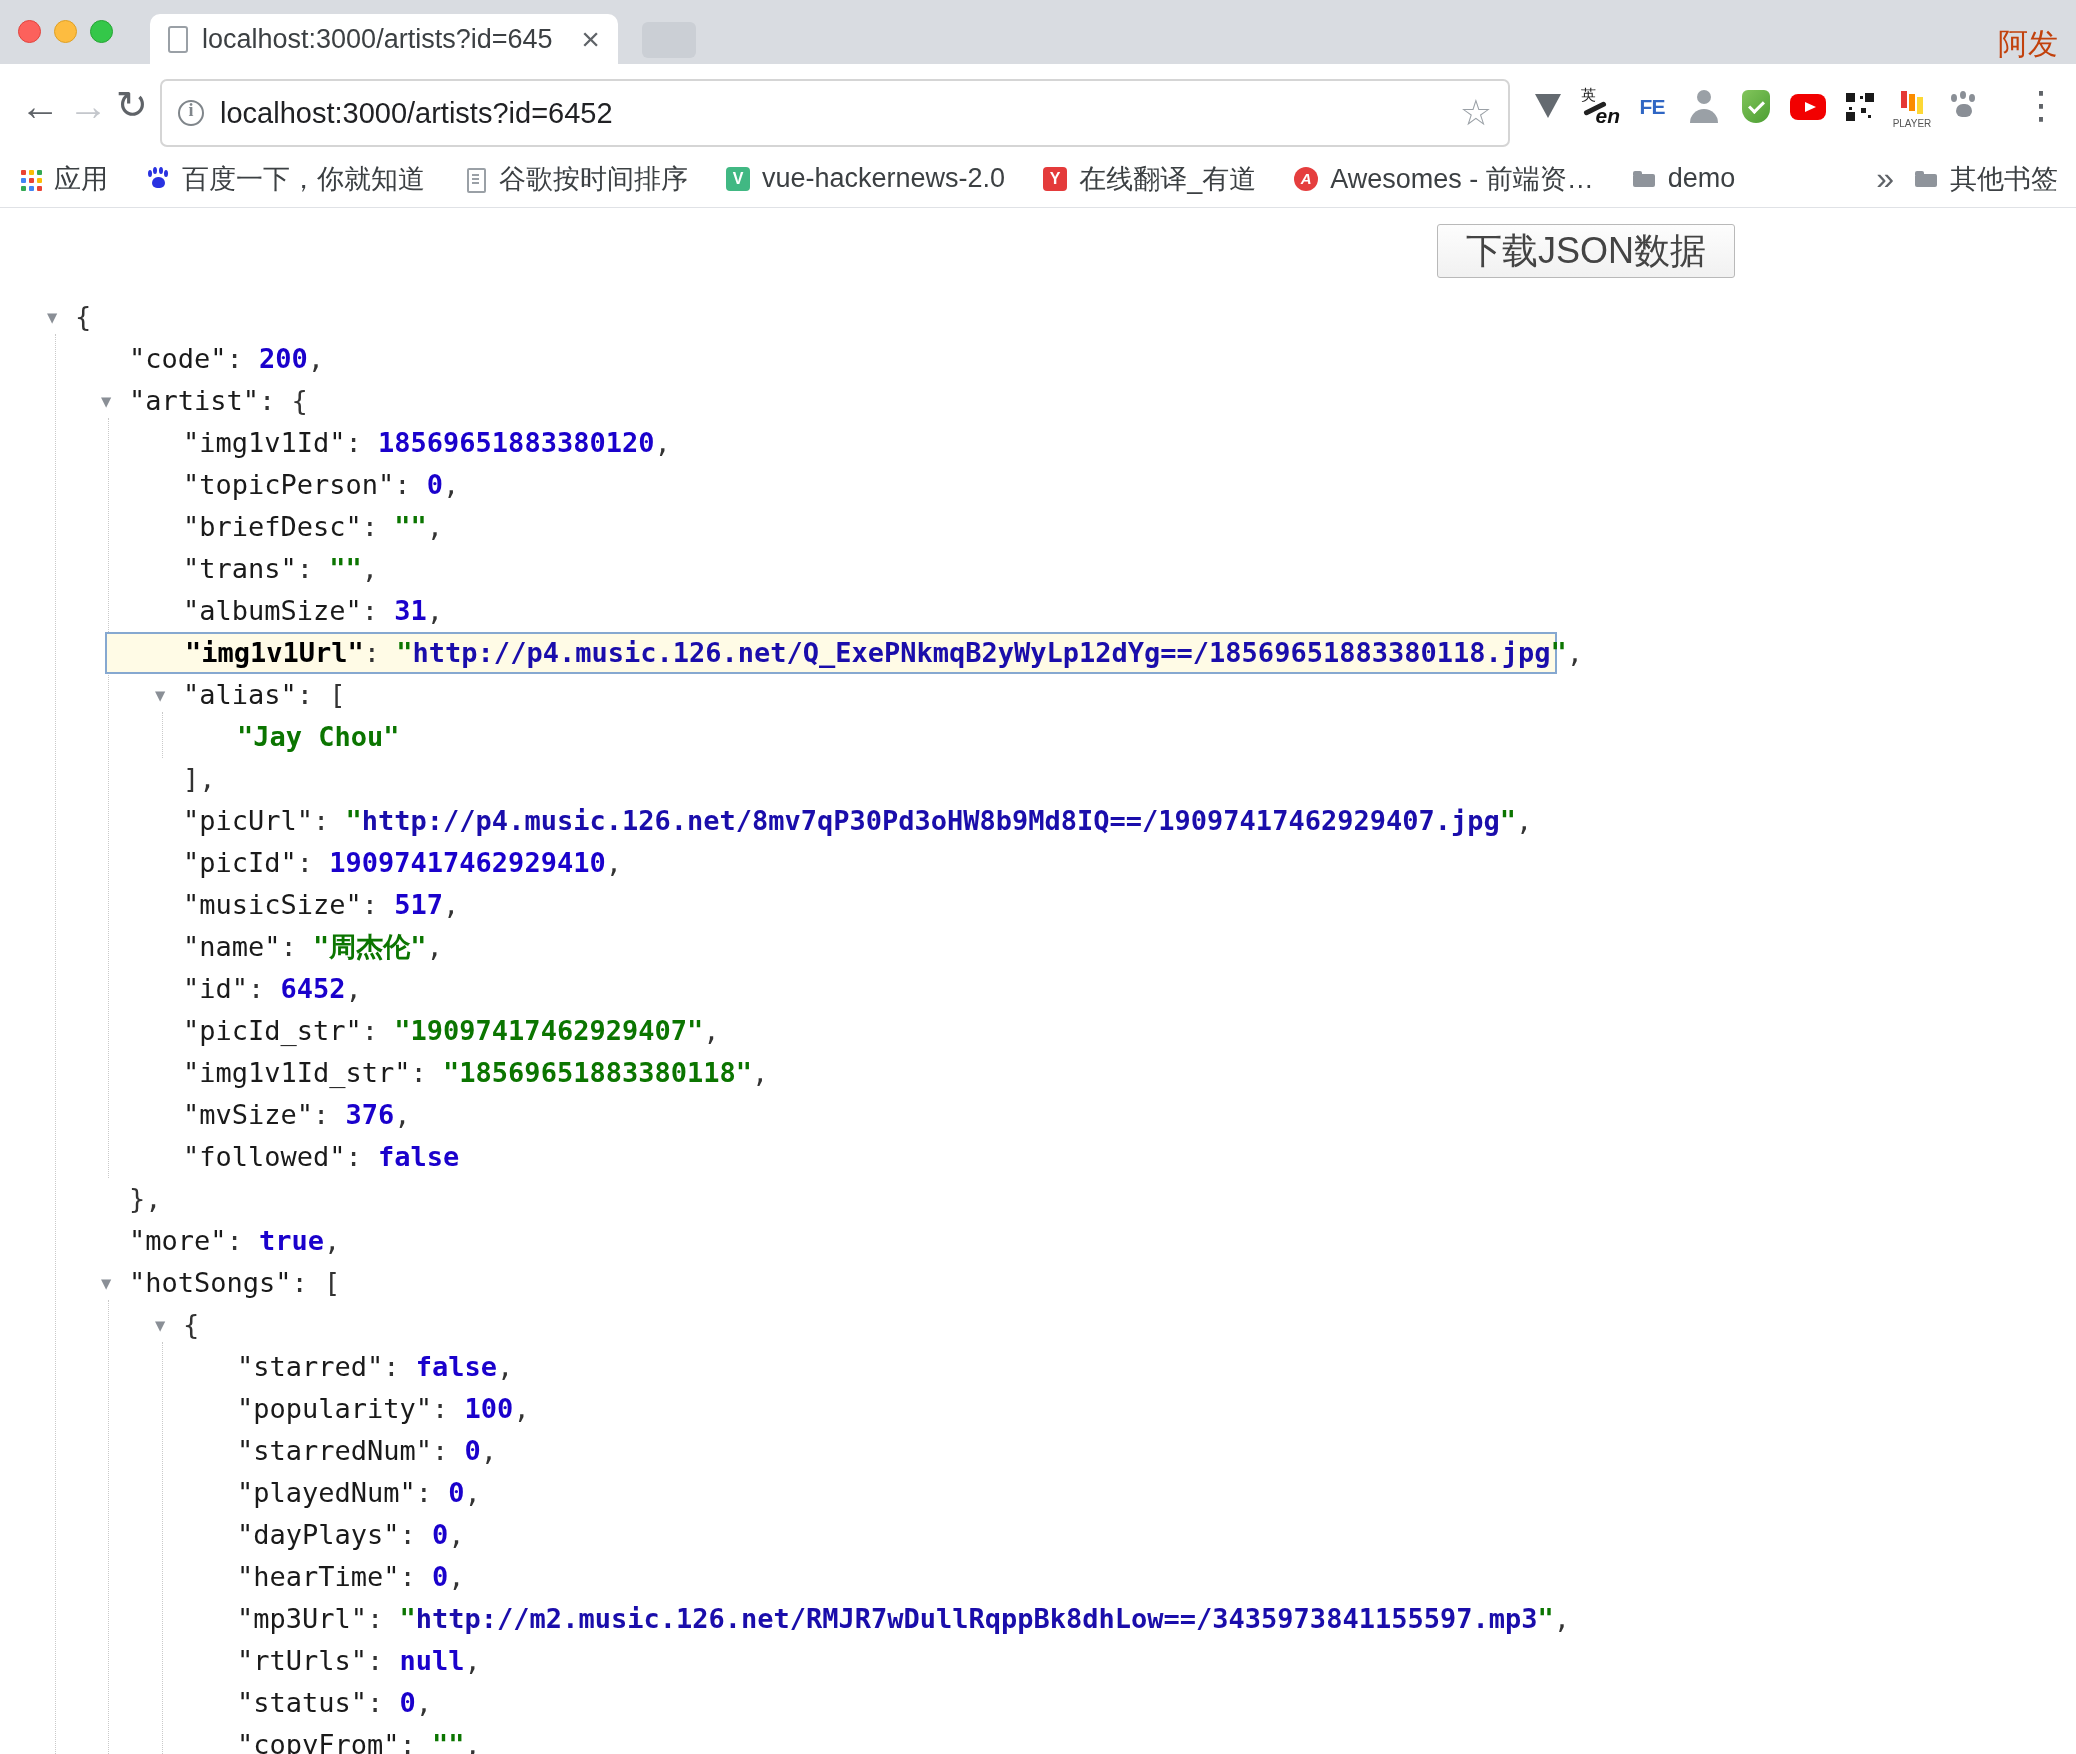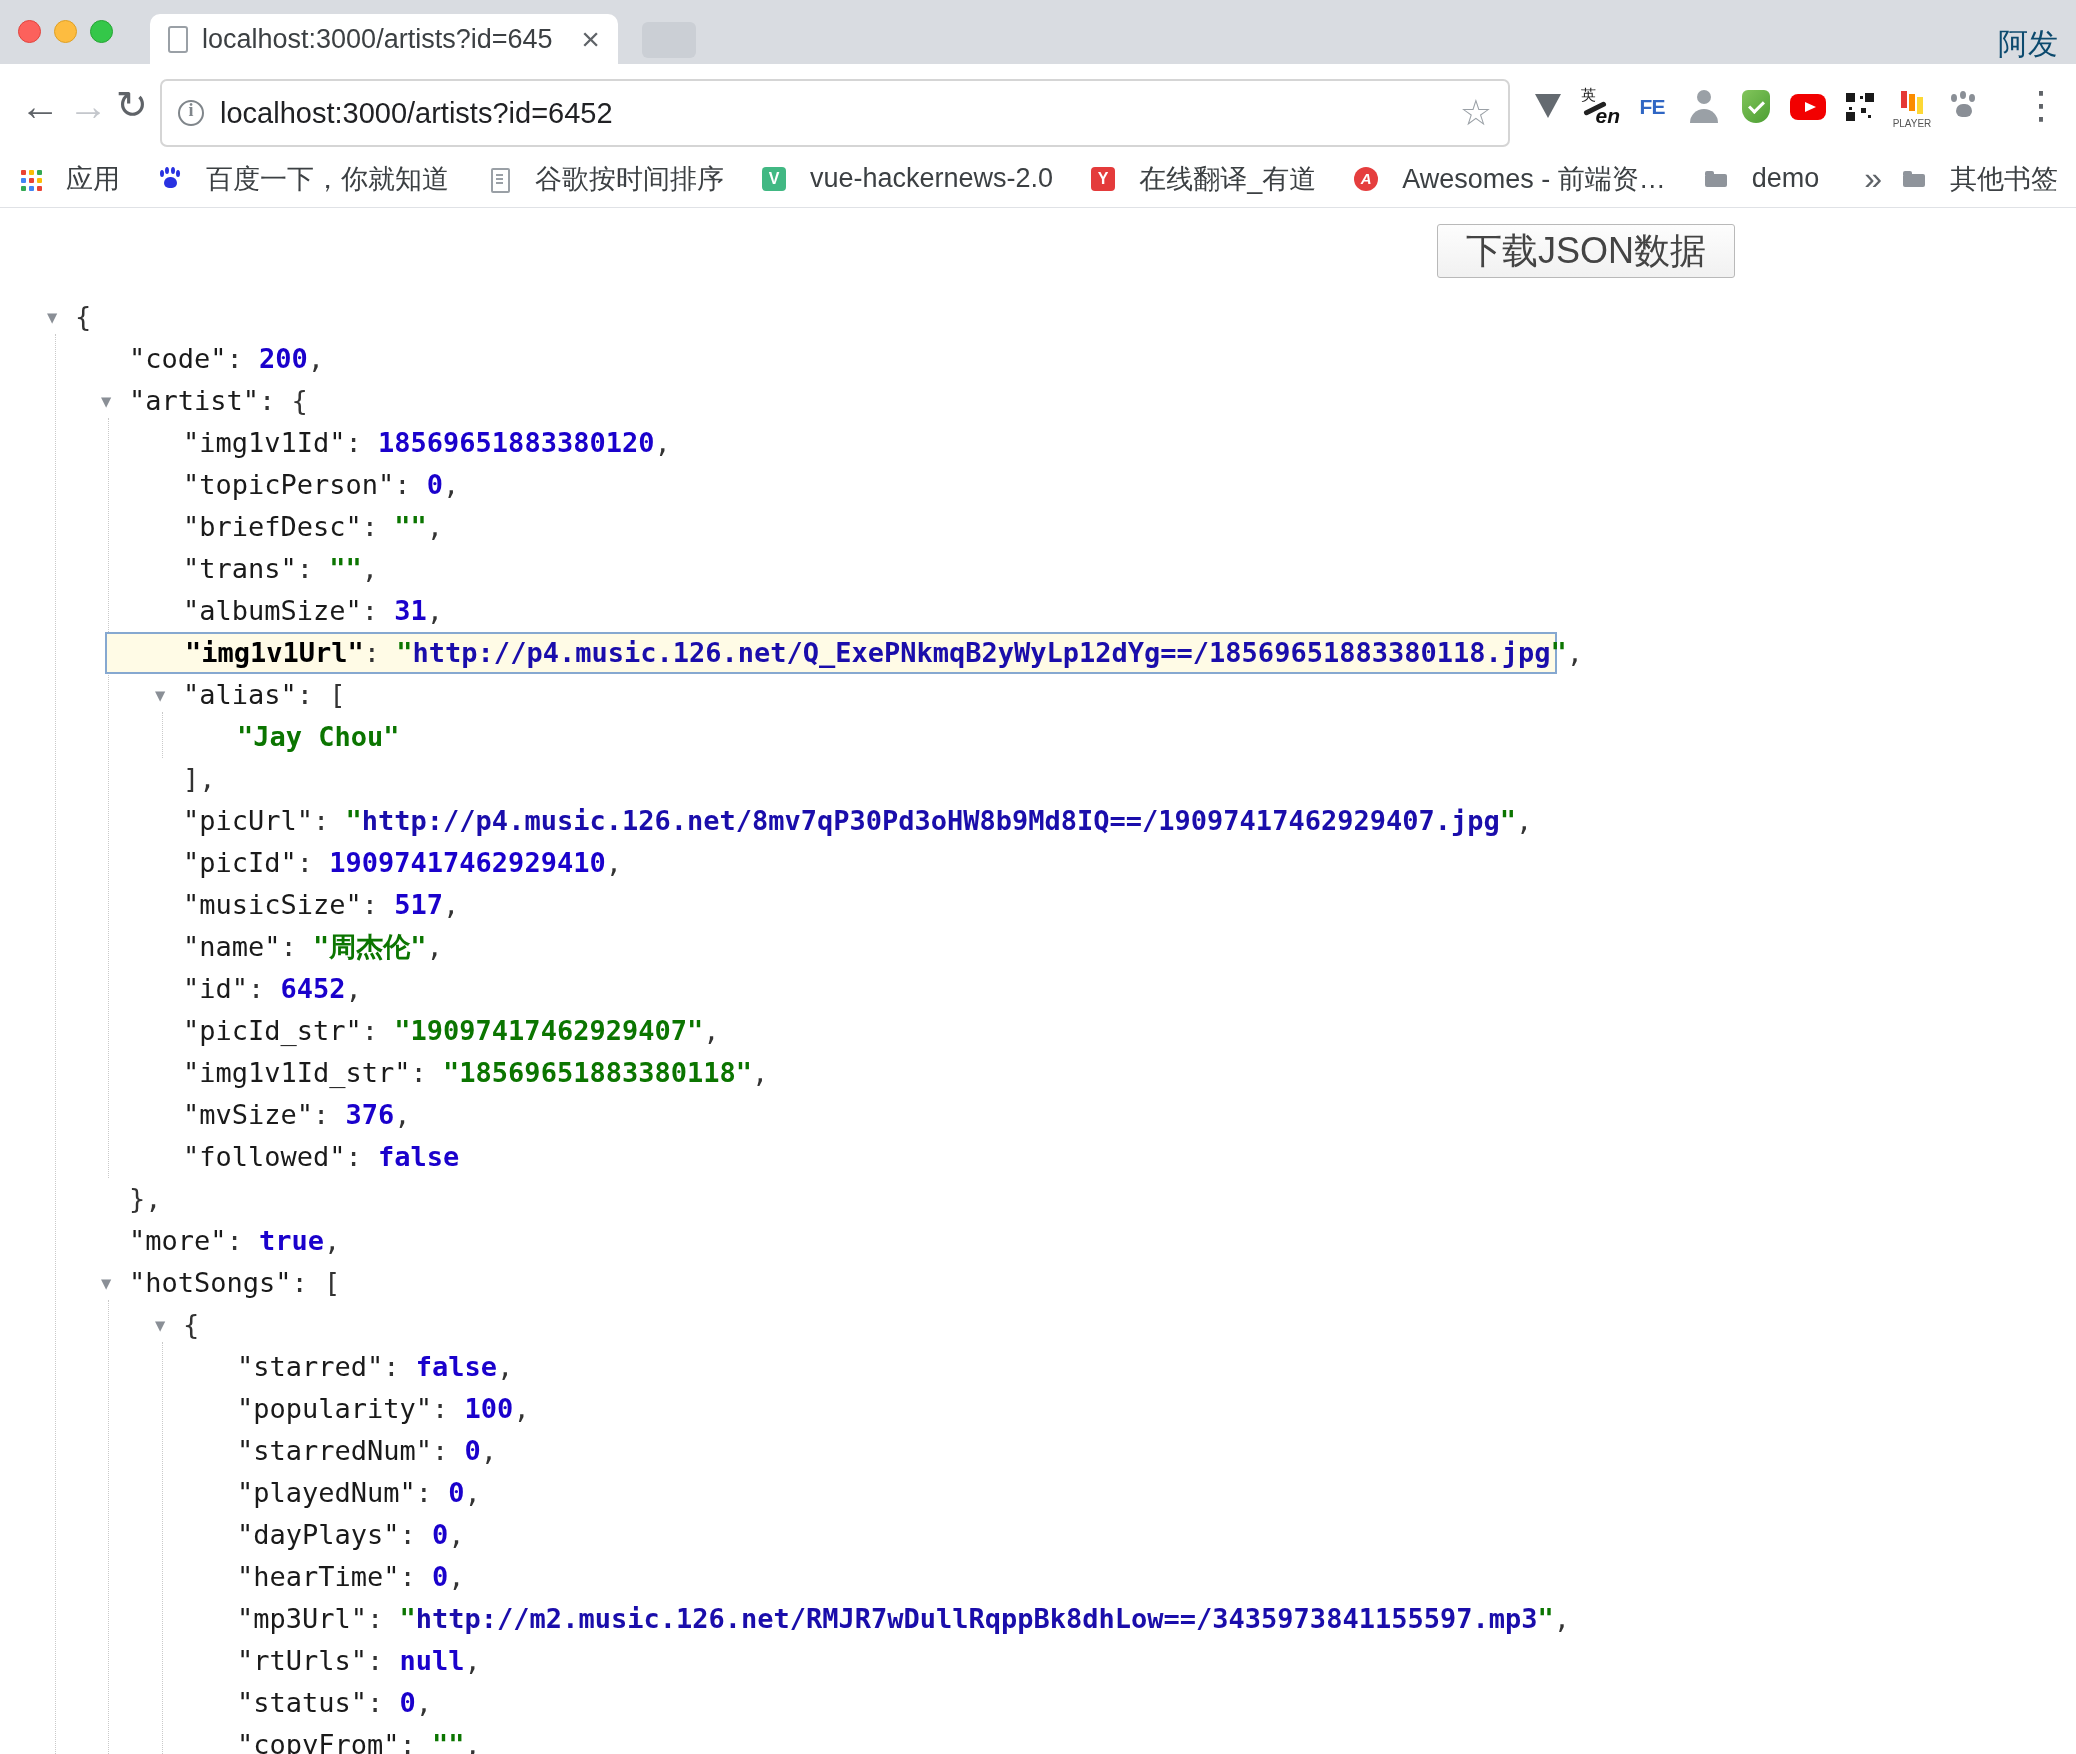--- a/index.html
+++ b/index.html
@@ -12,21 +12,21 @@
   .tl { width:23px; height:23px; border-radius:50%; display:inline-block; }
   .tl.red { background:#fc615c; border:1px solid #e2443d; }
   .tl.yellow { background:#fdbc40; border:1px solid #dfa023; }
   .tl.green { background:#34c749; border:1px solid #26a534; }
   .tab { position:absolute; left:150px; top:14px; width:468px; height:50px; background:#fff;
     border-radius:10px 10px 0 0; display:flex; align-items:center; padding:0 18px; }
   .tab-favicon { width:20px; height:27px; border:2px solid #9aa0a6; border-radius:3px; margin-right:14px; flex:none; }
   .tab-title { font-size:27px; color:#3c4043; flex:1; white-space:nowrap; overflow:hidden; }
   .tab-close { font-size:32px; color:#5f6368; margin-left:10px; line-height:1; cursor:pointer; }
   .newtab-btn { position:absolute; left:642px; top:22px; width:54px; height:36px; background:#cbcfd5; border-radius:6px; }
-  .profile-name { position:absolute; right:18px; top:24px; font-size:30px; color:#0c4a6e; }
+  .profile-name { position:absolute; right:18px; top:24px; font-size:30px; color:#c2410c; }
 
   
   .navbar { position:relative; height:86px; background:#fff; }
   .nav-ic { position:absolute; line-height:1; cursor:pointer; }
   .nav-back { left:20px; top:22px; font-size:40px; color:#5f6368; }
   .nav-fwd { left:68px; top:22px; font-size:40px; color:#c4c7cc; }
   .nav-reload { left:116px; top:22px; font-size:38px; color:#5f6368; }
   .omnibox { position:absolute; left:160px; top:15px; width:1350px; height:68px; background:#fff;
     border:2px solid #d5d5d5; border-radius:7px; display:flex; align-items:center; padding:0 16px; }
   .info-icon { width:26px; height:26px; border:2px solid #80868b; border-radius:50%; position:relative; flex:none; }
@@ -61,21 +61,21 @@
     box-shadow:8px 3px 0 #fb8c00, 16px 6px 0 #fdd835; }
   .player-icon .ext-glyph { position:absolute; bottom:0; left:-4px; right:-4px; font-size:10px; color:#555; text-align:center; }
   .paw-icon::before { content:''; position:absolute; left:12px; top:19px; width:16px; height:13px; background:#8a8f96; border-radius:8px 8px 7px 7px; }
   .paw-icon::after { content:''; position:absolute; left:7px; top:9px; width:6px; height:8px; border-radius:50%;
     background:#8a8f96; box-shadow:9px -3px 0 #8a8f96, 18px 0 0 #8a8f96; }
 
   
   .bookmarks { height:58px; background:#fff; border-bottom:1px solid #e0e2e6; display:flex; align-items:center; padding:0 18px; }
   .bm-left { display:flex; align-items:center; flex:1; overflow:hidden; }
   .bm-right { display:flex; align-items:center; gap:20px; }
-  .bm-item { display:flex; align-items:center; gap:24px; margin-right:38px; cursor:pointer; white-space:nowrap; }
+  .bm-item { display:flex; align-items:center; gap:12px; margin-right:38px; cursor:pointer; white-space:nowrap; }
   .bm-right .bm-item { margin-right:0;text-align:center; }
   .bm-label { font-size:27px; color:#3c4043; }
   .bm-overflow { font-size:32px; color:#5f6368; cursor:pointer; }
   .bm-icon { width:24px; height:24px; position:relative; flex:none; display:inline-flex; align-items:center; justify-content:center; }
   .apps-grid-icon::before { content:''; position:absolute; top:3px; left:3px; width:5px; height:5px; border-radius:1px; background:#ea4335;
     box-shadow:8px 0 0 #fbbc05, 16px 0 0 #34a853, 0 8px 0 #4285f4, 8px 8px 0 #ea4335, 16px 8px 0 #fbbc05,
     0 16px 0 #34a853, 8px 16px 0 #4285f4, 16px 16px 0 #ea4335; }
   .baidu-icon::before { content:''; position:absolute; left:6px; top:10px; width:13px; height:11px; background:#2932e1; border-radius:6px 6px 5px 5px; }
   .baidu-icon::after { content:''; position:absolute; left:2px; top:3px; width:4px; height:7px; border-radius:50%; background:#2932e1;
     box-shadow:5px -3px 0 #2932e1, 11px -3px 0 #2932e1, 16px 0 0 #2932e1; }

